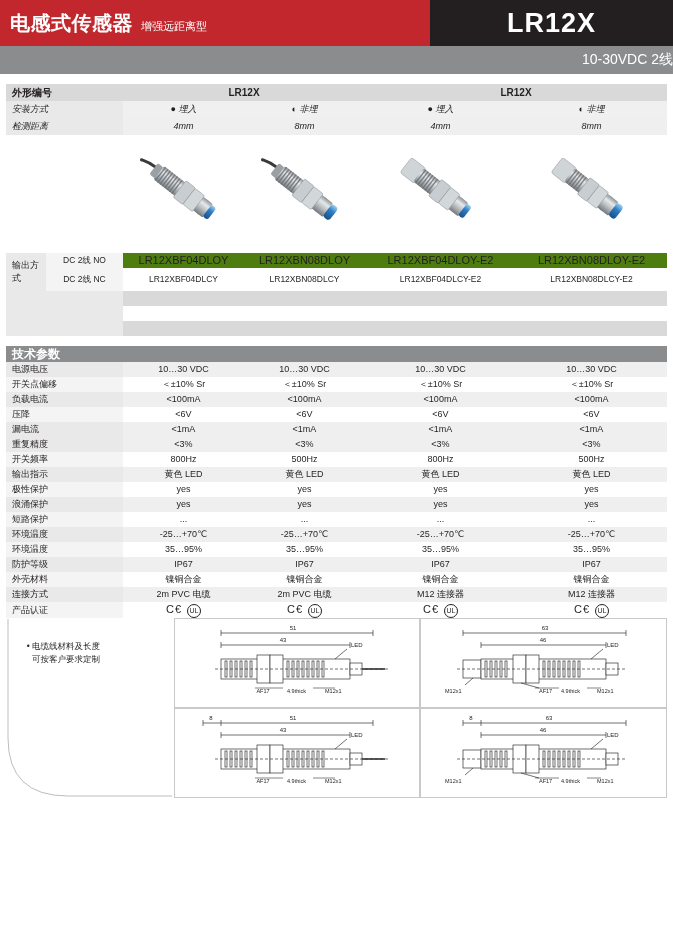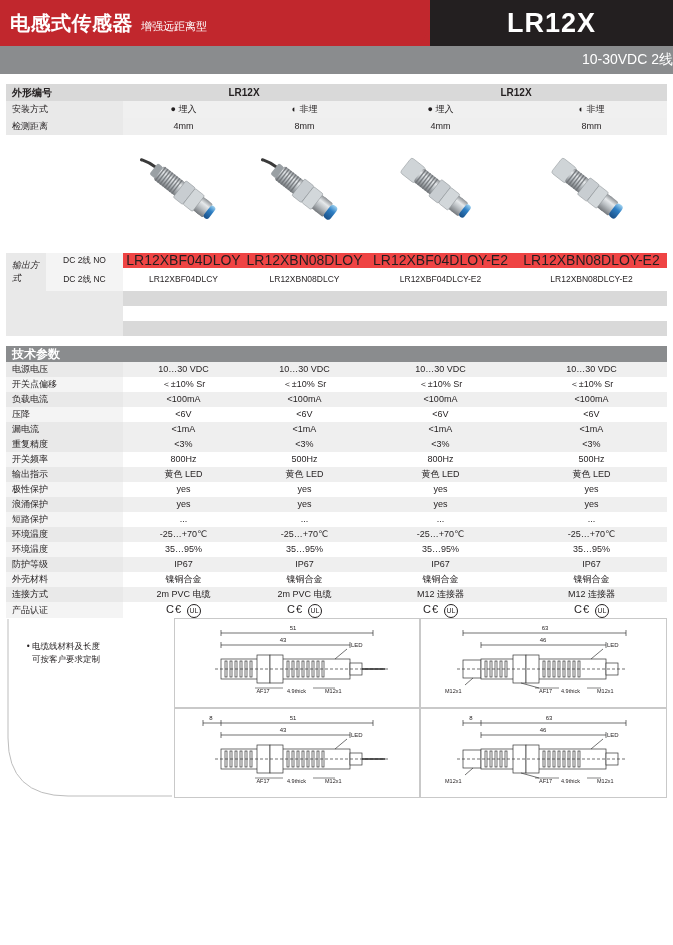--- a/index.html
+++ b/index.html
@@ -26,35 +26,35 @@
   .sect-title{background:#8a8c8e;color:#fff;font-size:12px;font-weight:bold;height:16px;line-height:16px;padding-left:6px;}
 
   .lbl{background:#e9e9e9;height:15px;line-height:15px;padding-left:6px;font-size:9px;}
   .lbl2{background:#f4f4f4;height:15px;line-height:15px;padding-left:6px;font-size:9px;}
   .val{text-align:center;height:15px;line-height:15px;font-size:9px;background:#fff;}
   .val-g{text-align:center;height:15px;line-height:15px;font-size:9px;background:#efefef;}
 
   .hdrow td{background:#d9d9d9;text-align:center;font-weight:bold;font-size:10px;height:17px;line-height:17px;}
   .hdrow td.lbl{background:#d9d9d9;text-align:left;padding-left:6px;}
 
-  .mount td{height:17px;line-height:17px;}
+  .mount td{height:17px;line-height:17px;font-style:italic;}
   .mount .val{background:#f0f0f0;}
   .dot{font-size:9px;}
 
   
   .imgrow td{height:118px;background:#fff;vertical-align:middle;text-align:center;}
 
   .sensor{display:inline-block;transform-origin:center;}
   .sensor svg{display:block;}
 
   
-  .outlbl{background:#e9e9e9;font-size:9px;padding-left:6px;font-style:italic;}
+  .outlbl{background:#e9e9e9;font-size:9px;padding-left:6px;}
   .subl{background:#f4f4f4;font-size:8.5px;text-align:center;}
   .pn{text-align:center;font-size:8.5px;height:23px;line-height:15px;}
-  .pn-g{text-align:center;font-size:14px;height:15px;line-height:15px;background:#ef4444;}
+  .pn-g{text-align:center;font-size:11px;height:15px;line-height:15px;background:#4d7c0f;}
   .blank{height:15px;background:#d9d9d9;}
   .blank-l{height:15px;background:#e9e9e9;}
   .blank-w{height:15px;background:#fff;}
 
   
   .spec td{height:15px;line-height:15px;}
   .ce{font-size:11px;letter-spacing:1px;}
 
   
   .draw-wrap{position:relative;width:661px;height:180px;margin:0 6px;}

